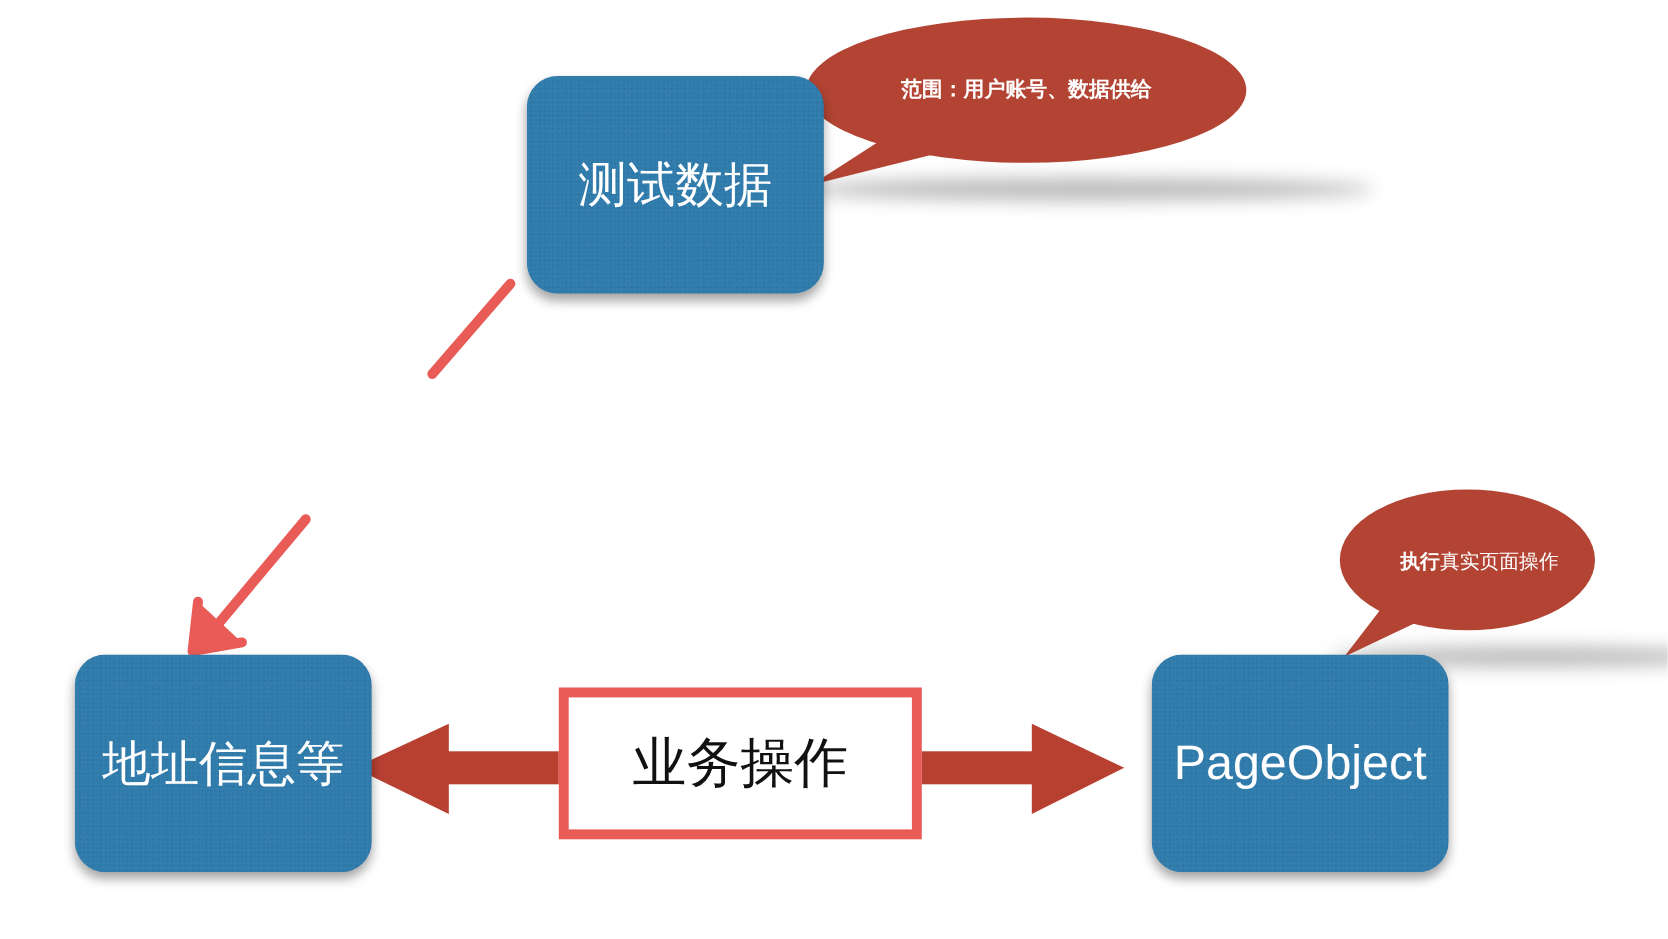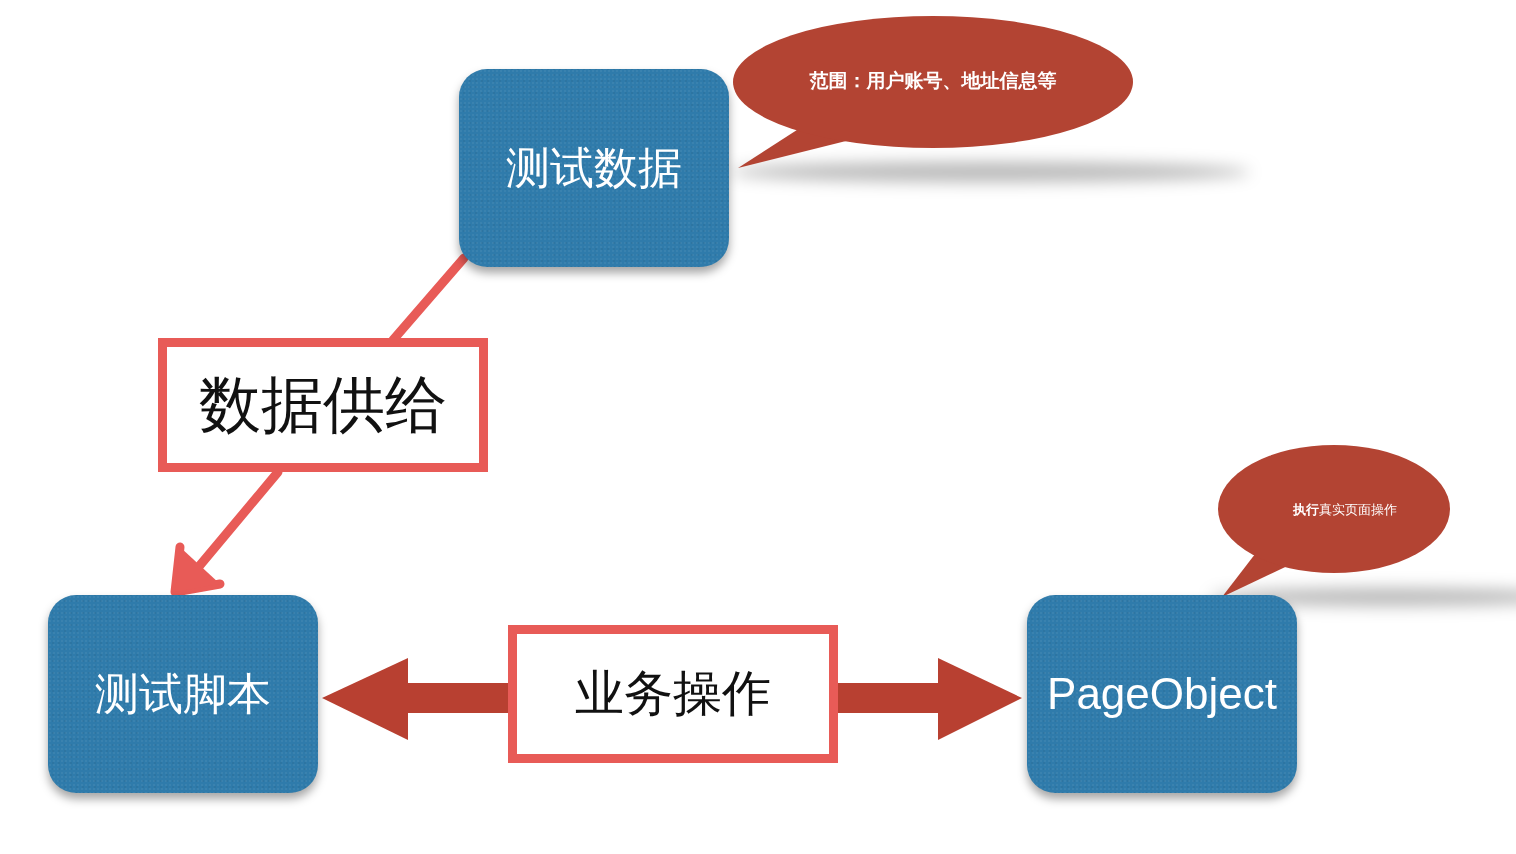--- a/index.html
+++ b/index.html
@@ -12,20 +12,21 @@
     position:absolute; background:#2f7bab; border-radius:28px;
     box-shadow: 0 6px 10px rgba(0,0,0,0.35);
     display:flex; align-items:center; justify-content:center;
     color:#ffffff; font-weight:300;
     background-image:
       radial-gradient(rgba(255,255,255,0.05) 1px, transparent 1px),
       radial-gradient(rgba(0,0,0,0.05) 1px, transparent 1px);
     background-size: 4px 4px, 6px 6px;
     background-position: 0 0, 2px 3px;
     background-color:#2f7bab;
+    margin-left:20px;
   }
   .node span { white-space:nowrap; }
   #node-data { left:459px; top:69px; width:270px; height:198px; font-size:44px; }
   #node-script { left:48px; top:595px; width:270px; height:198px; font-size:44px; }
   #node-po { left:1027px; top:595px; width:270px; height:198px; font-size:44px;
              font-family:"Liberation Sans", sans-serif;text-align:right; }
 
   .label-box {
     position:absolute; background:#ffffff;
     border:9px solid #e85b57; box-sizing:border-box;
@@ -33,21 +34,21 @@
     color:#111111; font-weight:300;
   }
   #label-supply { left:158px; top:338px; width:330px; height:134px; font-size:62px; }
   #label-biz { left:508px; top:625px; width:330px; height:138px; font-size:49px; }
 
   .bubble-text {
     position:absolute; color:#ffffff; white-space:nowrap;
     display:flex; align-items:center; justify-content:center;
   }
   #bubble1-text { left:740px; top:58px; width:386px; height:46px; font-size:19px; font-weight:bold; }
-  #bubble2-text { left:1220px; top:488px; width:250px; height:44px; font-size:13px; }
+  #bubble2-text { left:1220px; top:488px; width:250px; height:44px; font-size:18px; }
   #bubble2-text b { font-weight:bold; }
 </style>
 </head>
 <body>
 
 <div class="canvas">
 
   <svg class="layer" viewBox="0 0 1516 854">
     <defs>
       <filter id="blur8" x="-20%" y="-200%" width="140%" height="500%">
@@ -81,34 +82,31 @@
       <polygon points="322,698 408,658 408,740"></polygon>
       <rect x="828" y="683" width="118" height="30"></rect>
       <polygon points="1022,698 938,658 938,740"></polygon>
     </g>
   </svg>
 
   <div class="node" id="node-data">
     <span>测试数据</span>
   </div>
   <div class="node" id="node-script">
-    <span>测试脚本</span>
+    <span>地址信息等</span>
   </div>
   <div class="node" id="node-po">
     <span>PageObject</span>
   </div>
 
-  <div class="label-box" id="label-supply">
-    <span>数据供给</span>
-  </div>
   <div class="label-box" id="label-biz">
     <span>业务操作</span>
   </div>
 
   <div class="bubble-text" id="bubble1-text">
-    <span>范围：用户账号、地址信息等</span>
+    <span>范围：用户账号、数据供给</span>
   </div>
   <div class="bubble-text" id="bubble2-text">
     <b>执行</b>
       <span>真实页面操作</span>
   </div>
 
 </div>
 
 </body></html>

